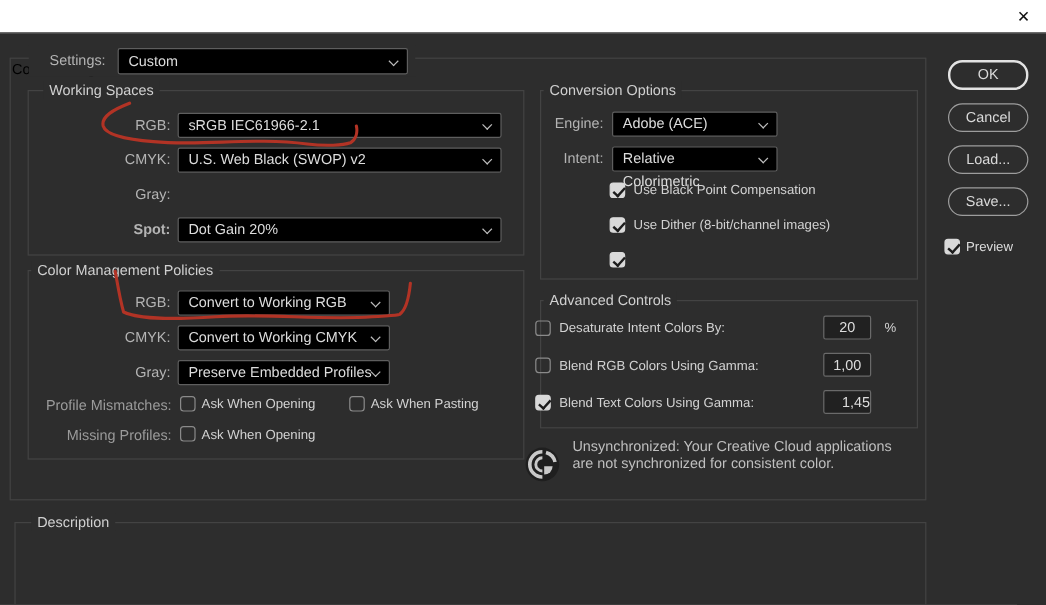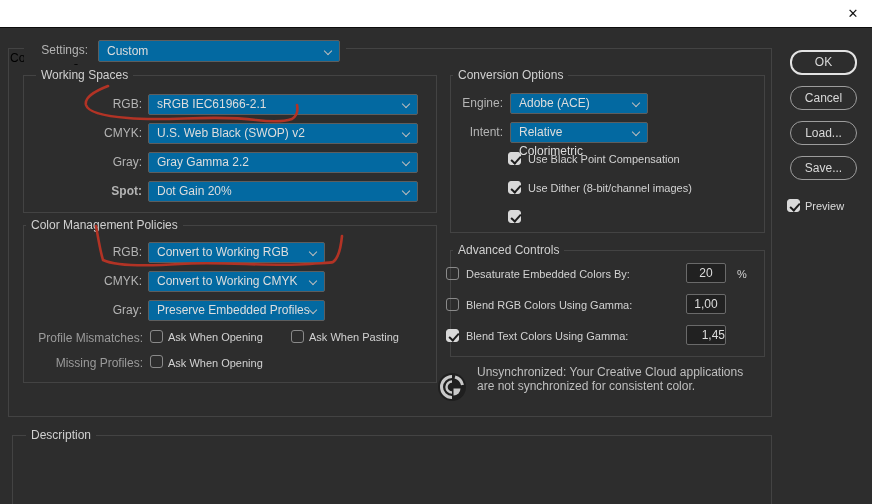--- a/index.html
+++ b/index.html
@@ -18,21 +18,21 @@
   
   .box { position:absolute; border:1px solid #434343; }
   .legend { position:absolute; top:-8px; background:#2d2d2d; padding:0 5px;
     color:#d0d0d0; font-size:12px; white-space:nowrap; }
   
   .lbl { position:absolute; color:#b4b4b4; font-size:12px; text-align:right;
     line-height:21px; white-space:nowrap; }
   .lbl.dim { color:#9b9b9b; line-height:15px; }
   .cblbl { position:absolute; color:#d2d2d2; font-size:11px; line-height:15px; white-space:nowrap; }
   
-  .sel { position:absolute; background:#0369a1; border:1px solid #5e5e5e; border-radius:2px;
+  .sel { position:absolute; background:#000000; border:1px solid #5e5e5e; border-radius:2px;
     color:#dddddd; font-size:12px; line-height:19px; padding:0 8px; cursor:default; }
   .sel .chev { position:absolute; right:8px; top:6px; width:6px; height:6px;
     border-right:1.4px solid #bdbdbd; border-bottom:1.4px solid #bdbdbd;
     transform:rotate(45deg); }
   
   .cb { position:absolute; width:13px; height:13px; border:1px solid #8a8a8a;
     border-radius:3px; background:transparent; cursor:default; }
   .cb.on { background:#d9d9d9; border-color:#d9d9d9; }
   .cb.on::after { content:''; position:absolute; left:3.5px; top:0.5px; width:4px; height:8px;
     border-right:2px solid #1c1c1c; border-bottom:2px solid #1c1c1c; transform:rotate(42deg); }
@@ -73,23 +73,20 @@
   </div>
   <span class="lbl" style="left:32px; top:94px;  width:110px;">RGB:</span>
   <div class="sel" style="left:148px; top:94px;  width:270px; height:21px;">
     <span>sRGB IEC61966-2.1</span><span class="chev"></span>
   </div>
   <span class="lbl" style="left:32px; top:123px; width:110px;">CMYK:</span>
   <div class="sel" style="left:148px; top:123px; width:270px; height:21px;">
     <span>U.S. Web Black (SWOP) v2</span><span class="chev"></span>
   </div>
   <span class="lbl" style="left:32px; top:152px; width:110px;">Gray:</span>
-  <div class="sel" style="left:148px; top:152px; width:270px; height:21px;">
-    <span>Gray Gamma 2.2</span><span class="chev"></span>
-  </div>
   <span class="lbl" style="left:32px; top:181px; width:110px;font-weight:bold;">Spot:</span>
   <div class="sel" style="left:148px; top:181px; width:270px; height:21px;">
     <span>Dot Gain 20%</span><span class="chev"></span>
   </div>
 
   <svg class="overlay" style="left:70px; top:78px;" width="240" height="50" viewBox="0 0 240 50">
     <path d="M38,8 C25,13 14,19 16,27 C18,34 32,38 58,40 C98,44 142,36 186,42 C202,44 216,43 222,41 C227,38 228,32 227,27" fill="none" stroke="#b23325" stroke-width="2.6" stroke-linecap="round"></path>
   </svg>
 
   <div class="box" style="left:23px; top:225px; width:414px; height:158px;">
@@ -136,21 +133,21 @@
   <span class="cb on" style="left:508px; top:152px;"></span>
   <span class="cblbl" style="left:528px; top:152px;">Use Black Point Compensation</span>
   <span class="cb on" style="left:508px; top:181px;"></span>
   <span class="cblbl" style="left:528px; top:181px;">Use Dither (8-bit/channel images)</span>
   <span class="cb on" style="left:508px; top:210px;"></span>
 
   <div class="box" style="left:450px; top:250px; width:315px; height:107px;">
     <span class="legend" style="left:2px;">Advanced Controls</span>
   </div>
   <span class="cb" style="left:446px; top:267px;"></span>
-  <span class="cblbl" style="left:466px; top:267px;">Desaturate Embedded Colors By:</span>
+  <span class="cblbl" style="left:466px; top:267px;">Desaturate Intent Colors By:</span>
   <div class="numbox" style="left:686px; top:263px;">20</div>
   <span class="cblbl" style="left:737px; top:267px;">%</span>
 
   <span class="cb" style="left:446px; top:298px;"></span>
   <span class="cblbl" style="left:466px; top:298px;">Blend RGB Colors Using Gamma:</span>
   <div class="numbox" style="left:686px; top:294px;">1,00</div>
 
   <span class="cb on" style="left:446px; top:329px;"></span>
   <span class="cblbl" style="left:466px; top:329px;">Blend Text Colors Using Gamma:</span>
   <div class="numbox" style="left:686px; top:325px;text-align:right;">1,45</div>

